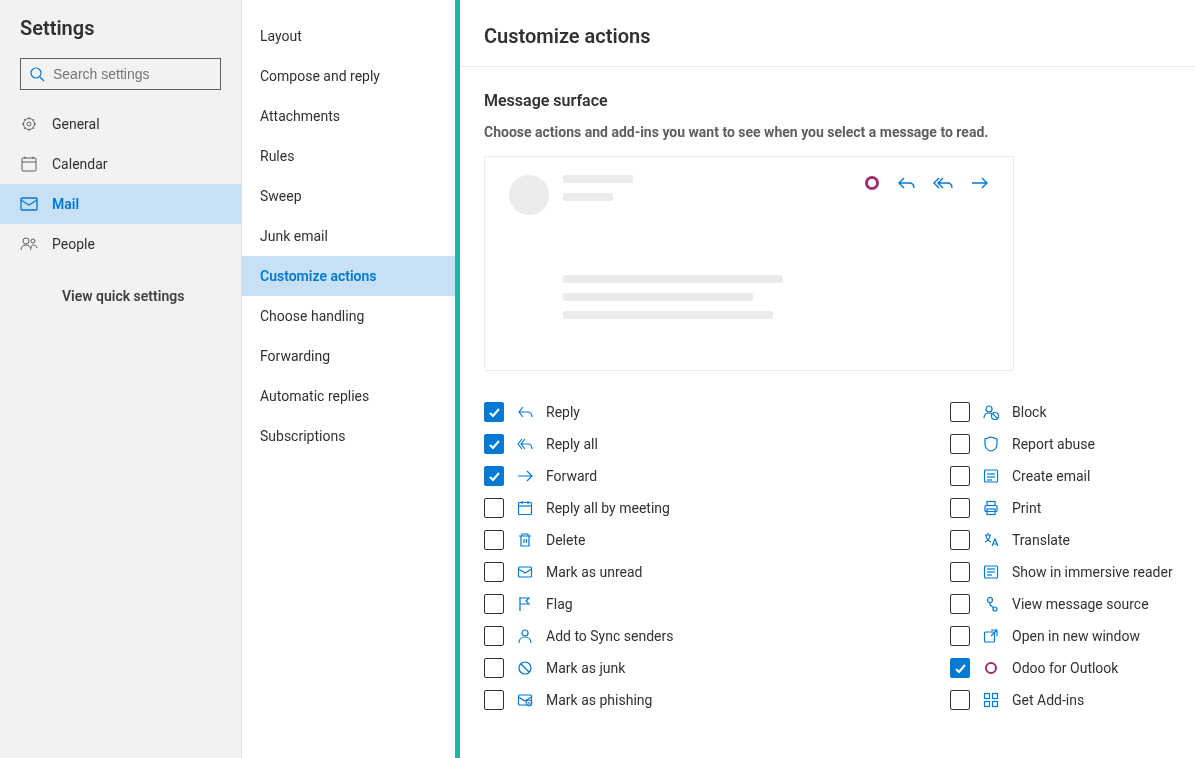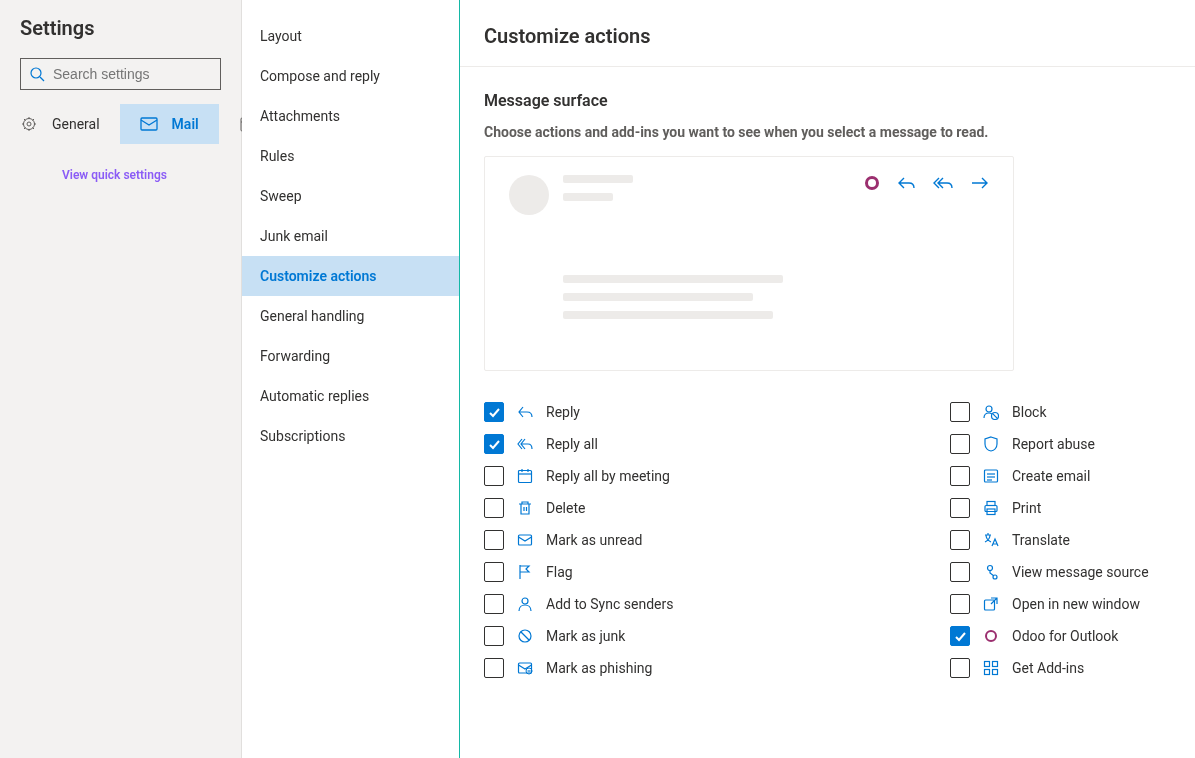--- a/index.html
+++ b/index.html
@@ -38,49 +38,49 @@
   }
   .searchbox span.icon { color: #0078d4; margin-right: 6px; display:flex;}
   .searchbox input {
     border: none;
     background: transparent;
     outline: none;
     font-size: 14px;
     flex: 1;
     color: #605e5c;
   }
-  .cat-list { display: flex; flex-direction: row; }
+  .cat-list { display: flex; flex-direction: column; }
   .cat-item {
     display: flex;
     align-items: center;
     height: 40px;
     padding: 0 20px;
     gap: 14px;
     cursor: pointer;
     color: #323130;
   }
   .cat-item .icon { width:18px; display:flex; align-items:center; justify-content:center; color:#605e5c;}
   .cat-item.selected {
     background: #c7e0f4;
     color: #0078d4;
     font-weight: 600;
   }
   .cat-item.selected .icon { color:#0078d4; }
   .quick-link {
-    color: #8b5cf6;
+    color: #404040;
     font-weight: 600;
     padding: 24px 4px 0 62px;
     cursor: pointer;
-    font-size:12px;
+    font-size:14px;
   }
 
   
   .pane2 {
     width: 218px;
-    border-right: 1px solid #14b8a6;
+    border-right: 5px solid #14b8a6;
     padding-top: 16px;
     background: #fff;
   }
   .sub-list { display: flex; flex-direction: column; }
   .sub-item {
     height: 40px;
     display: flex;
     align-items: center;
     padding: 0 18px;
     cursor: pointer;
@@ -202,43 +202,43 @@
               <line x1="1" y1="8" x2="3" y2="8"></line>
               <line x1="13" y1="8" x2="15" y2="8"></line>
               <line x1="3" y1="3" x2="4.5" y2="4.5"></line>
               <line x1="11.5" y1="11.5" x2="13" y2="13"></line>
               <line x1="3" y1="13" x2="4.5" y2="11.5"></line>
               <line x1="11.5" y1="4.5" x2="13" y2="3"></line>
             </svg>
         </span>
         <span>General</span>
       </div>
-      <div class="cat-item selected">
-        <span class="icon">
-          <svg width="18" height="14" viewBox="0 0 18 14" fill="none" stroke="currentColor" stroke-width="1.3">
-              <rect x="1" y="1" width="16" height="12" rx="1"></rect>
-              <path d="M1 3 L9 8 L17 3"></path>
-            </svg>
-        </span>
-        <span>Mail</span>
-      </div>
       <div class="cat-item">
         <span class="icon">
           <svg width="16" height="16" viewBox="0 0 16 16" fill="none" stroke="currentColor" stroke-width="1">
               <rect x="1" y="2" width="14" height="13" rx="1"></rect>
               <line x1="1" y1="6" x2="15" y2="6"></line>
               <line x1="4" y1="0.5" x2="4" y2="3"></line>
               <line x1="12" y1="0.5" x2="12" y2="3"></line>
               <line x1="4" y1="9" x2="4" y2="9"></line>
               <line x1="8" y1="9" x2="8" y2="9"></line>
               <line x1="12" y1="9" x2="12" y2="9"></line>
             </svg>
         </span>
         <span>Calendar</span>
       </div>
+      <div class="cat-item selected">
+        <span class="icon">
+          <svg width="18" height="14" viewBox="0 0 18 14" fill="none" stroke="currentColor" stroke-width="1.3">
+              <rect x="1" y="1" width="16" height="12" rx="1"></rect>
+              <path d="M1 3 L9 8 L17 3"></path>
+            </svg>
+        </span>
+        <span>Mail</span>
+      </div>
       <div class="cat-item">
         <span class="icon">
           <svg width="18" height="14" viewBox="0 0 18 14" fill="none" stroke="currentColor" stroke-width="1">
               <circle cx="6" cy="4" r="3"></circle>
               <path d="M1 13 C1 10 3 8 6 8 C9 8 11 10 11 13"></path>
               <circle cx="13" cy="4" r="2"></circle>
               <path d="M11 11 C11 9 12 8 13.5 8 C15 8 17 9 17 11"></path>
             </svg>
         </span>
         <span>People</span>
@@ -250,21 +250,21 @@
 
   <div class="pane2">
     <div class="sub-list" id="sub-list">
         <div class="sub-item">Layout</div>
         <div class="sub-item">Compose and reply</div>
         <div class="sub-item">Attachments</div>
         <div class="sub-item">Rules</div>
         <div class="sub-item">Sweep</div>
         <div class="sub-item">Junk email</div>
         <div class="sub-item selected">Customize actions</div>
-        <div class="sub-item">General handling</div>
+        <div class="sub-item">Choose handling</div>
         <div class="sub-item">Forwarding</div>
         <div class="sub-item">Automatic replies</div>
         <div class="sub-item">Subscriptions</div>
       </div>
   </div>
 
   <div class="pane3">
     <h2>Customize actions</h2>
     <div class="hr"></div>
 
@@ -330,20 +330,33 @@
             </div>
             <span class="row-icon">
               <svg width="16" height="16" viewBox="0 0 16 16" fill="none" stroke="currentColor" stroke-width="1.2">
                 <path d="M5 3 L1 8 L5 13"></path>
                 <path d="M8 3 L4 8 L8 13 M4 8 H11 C13.5 8 15 10 15 13"></path>
               </svg>
             </span>
             <span class="row-label">Reply all</span>
           </div>
           <div class="check-row">
+            <div class="checkbox checked">
+              <svg width="13" height="13" viewBox="0 0 13 13" fill="none" stroke="white" stroke-width="2">
+                <path d="M2 7 L5 10 L11 3"></path>
+              </svg>
+            </div>
+            <span class="row-icon">
+              <svg width="16" height="16" viewBox="0 0 16 16" fill="none" stroke="currentColor" stroke-width="1.2">
+                <path d="M1 8 H14 M10 3 L15 8 L10 13"></path>
+              </svg>
+            </span>
+            <span class="row-label">Forward</span>
+          </div>
+          <div class="check-row">
             <div class="checkbox"></div>
             <span class="row-icon">
               <svg width="16" height="16" viewBox="0 0 16 16" fill="none" stroke="currentColor" stroke-width="1.2">
                 <rect x="1.5" y="2.5" width="13" height="12" rx="1"></rect>
                 <line x1="1.5" y1="6" x2="14.5" y2="6"></line>
                 <line x1="5" y1="1" x2="5" y2="4"></line>
                 <line x1="11" y1="1" x2="11" y2="4"></line>
               </svg>
             </span>
             <span class="row-label">Reply all by meeting</span>
@@ -461,20 +474,32 @@
                 <path d="M2 3 H8 M5 1 V3 M3 3 C3 7 6 9 8 10 M7 3 C7 7 4 9 2 10"></path>
                 <path d="M9 14 L12 7 L15 14 M10 12 H14"></path>
               </svg>
             </span>
             <span class="row-label">Translate</span>
           </div>
           <div class="check-row">
             <div class="checkbox"></div>
             <span class="row-icon">
               <svg width="16" height="16" viewBox="0 0 16 16" fill="none" stroke="currentColor" stroke-width="1.2">
+                <rect x="1.5" y="2" width="13" height="12" rx="1"></rect>
+                <line x1="4" y1="5" x2="12" y2="5"></line>
+                <line x1="4" y1="8" x2="12" y2="8"></line>
+                <line x1="4" y1="11" x2="9" y2="11"></line>
+              </svg>
+            </span>
+            <span class="row-label">Show in immersive reader</span>
+          </div>
+          <div class="check-row">
+            <div class="checkbox"></div>
+            <span class="row-icon">
+              <svg width="16" height="16" viewBox="0 0 16 16" fill="none" stroke="currentColor" stroke-width="1.2">
                 <circle cx="7" cy="4" r="2.5"></circle>
                 <path d="M7 6.5 V9 L11 12"></path>
                 <circle cx="12" cy="13" r="2"></circle>
               </svg>
             </span>
             <span class="row-label">View message source</span>
           </div>
           <div class="check-row">
             <div class="checkbox"></div>
             <span class="row-icon">

